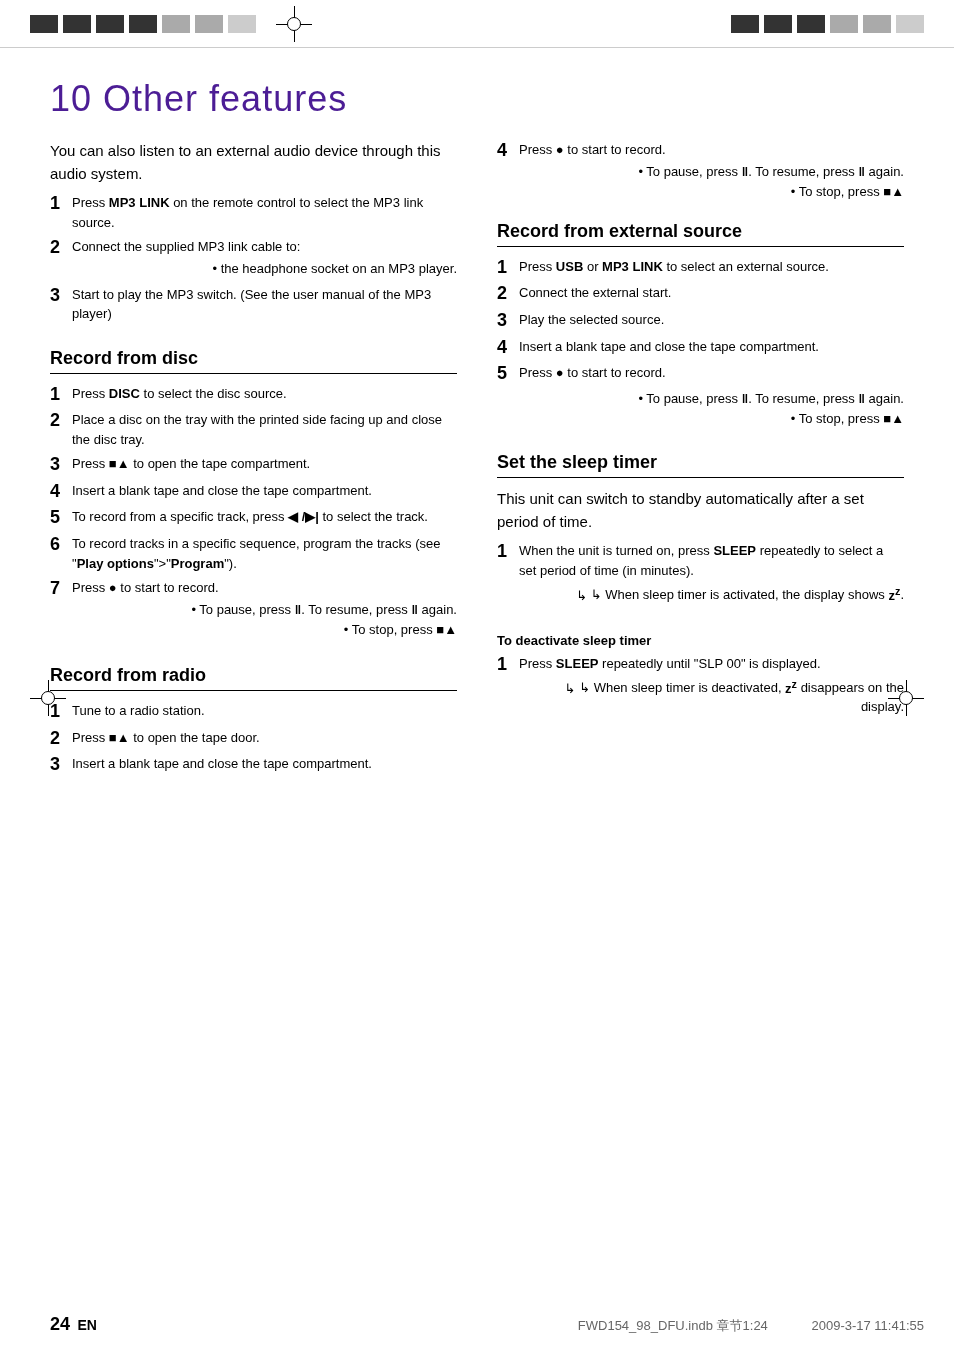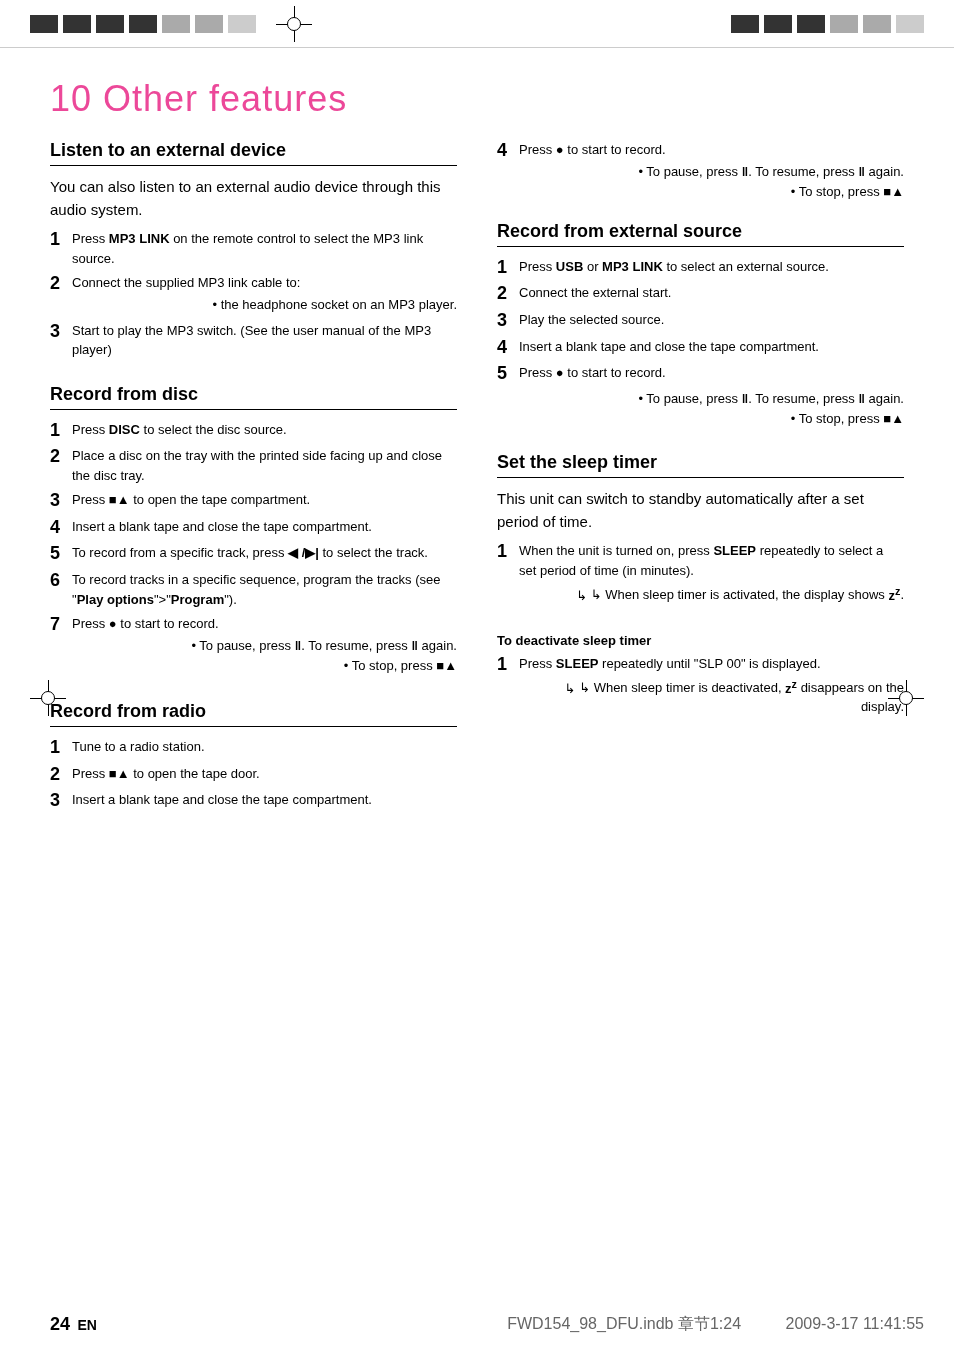--- a/index.html
+++ b/index.html
@@ -80,21 +80,21 @@
     .page {
       padding: 30px 50px 30px 50px;
     }
 
     
     .main-title {
       font-size: 36px;
       font-weight: 300;
       letter-spacing: 1px;
       margin-bottom: 20px;
-      color: #ec4899;
+      color: #4c1d95;
     }
 
     
     .two-col {
       display: flex;
       gap: 40px;
     }
     .col-left {
       flex: 1;
     }
@@ -168,21 +168,21 @@
       position: absolute;
       bottom: 15px;
       left: 50px;
       font-size: 12px;
       color: #000;
     }
     .footer-right {
       position: absolute;
       bottom: 15px;
       right: 30px;
-      font-size: 16px;
+      font-size: 13px;
       color: #666;
     }
 
     
     .crosshair-left {
       position: absolute;
       left: 30px;
       top: 50%;
       transform: translateY(-50%);
     }
@@ -229,21 +229,20 @@
 
 <div class="page">
 
   <h1 class="main-title">10  Other features</h1>
 
   <div class="two-col">
 
     <div class="col-left">
 
       <div class="section">
-        <div class="section-title">Listen to an external device</div>
         <p class="section-intro">You can also listen to an external audio device through this audio system.</p>
         <ol class="num-list">
           <li>
             <span class="num">1</span>
             <span class="content">Press <b>MP3 LINK</b> on the remote control to select the MP3 link source.</span>
           </li>
           <li>
             <span class="num">2</span>
             <span class="content">Connect the supplied MP3 link cable to:
               <ul class="sub-bullets">

